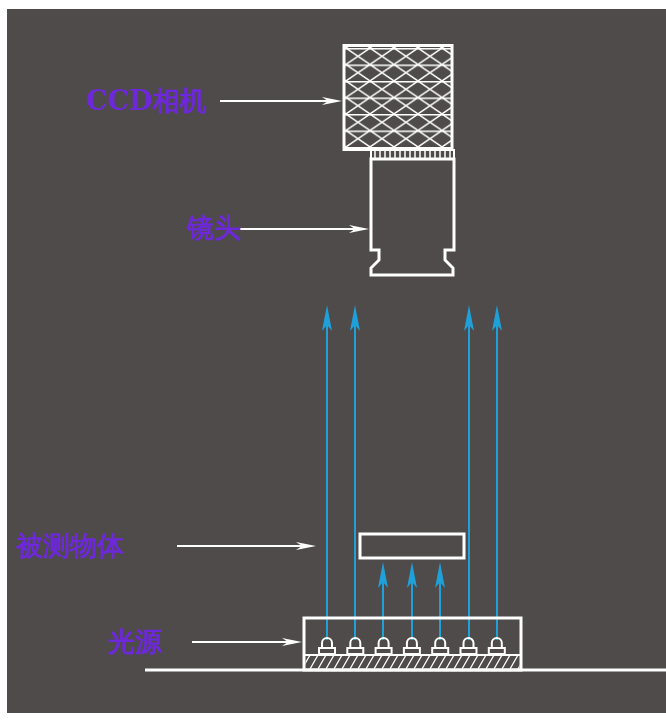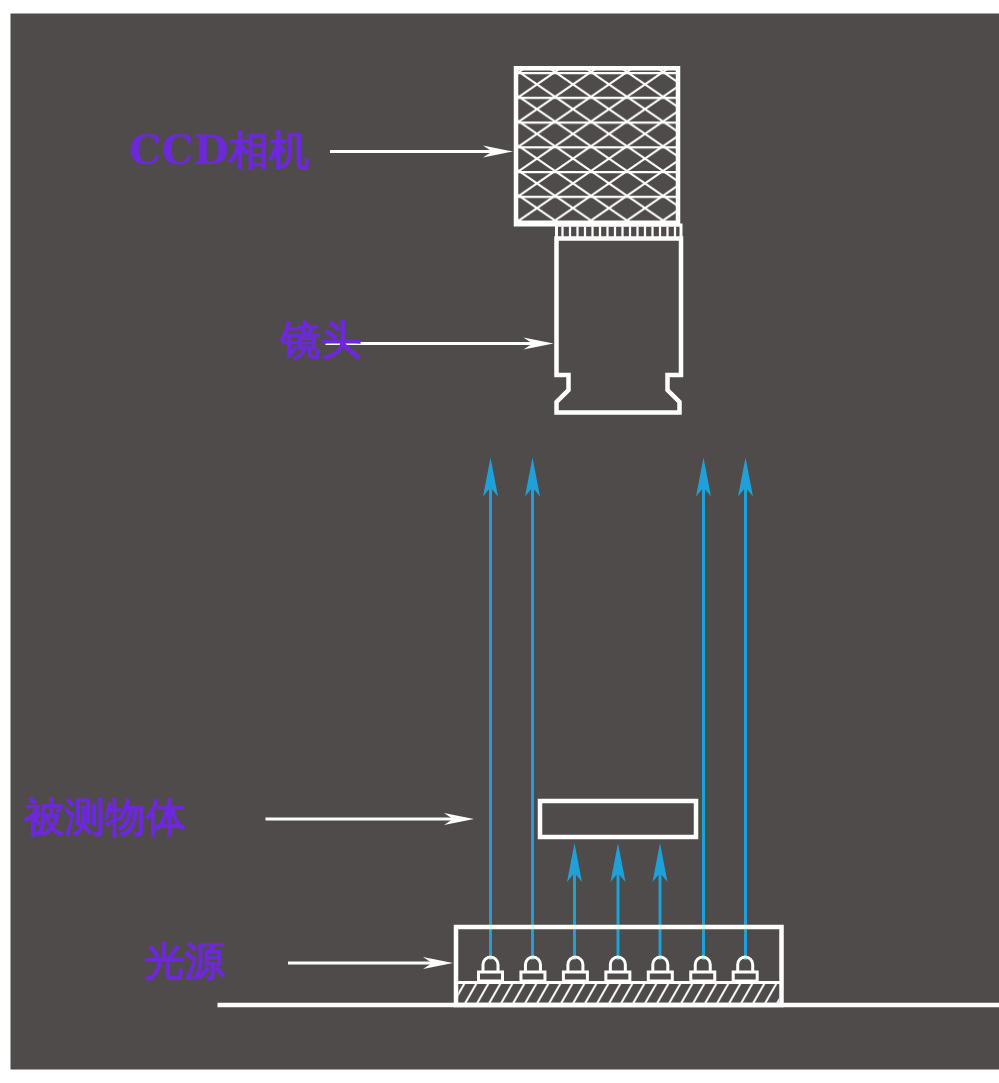--- a/index.html
+++ b/index.html
@@ -135,13 +135,13 @@
         </g>
       </g>
   </g>
 
   <line x1="145" y1="670" x2="666" y2="670" stroke="#ffffff" stroke-width="3"></line>
 </svg>
 
 <div class="lbl" style="left:86px; top:86px;">CCD相机</div>
 <div class="lbl" style="left:143px; top:213px;margin-left:44px;">镜头</div>
 <div class="lbl" style="left:16px; top:531px;">被测物体</div>
-<div class="lbl" style="left:96px; top:627px;">光源</div>
+<div class="lbl" style="left:108px; top:627px;">光源</div>
 
 </body></html>

